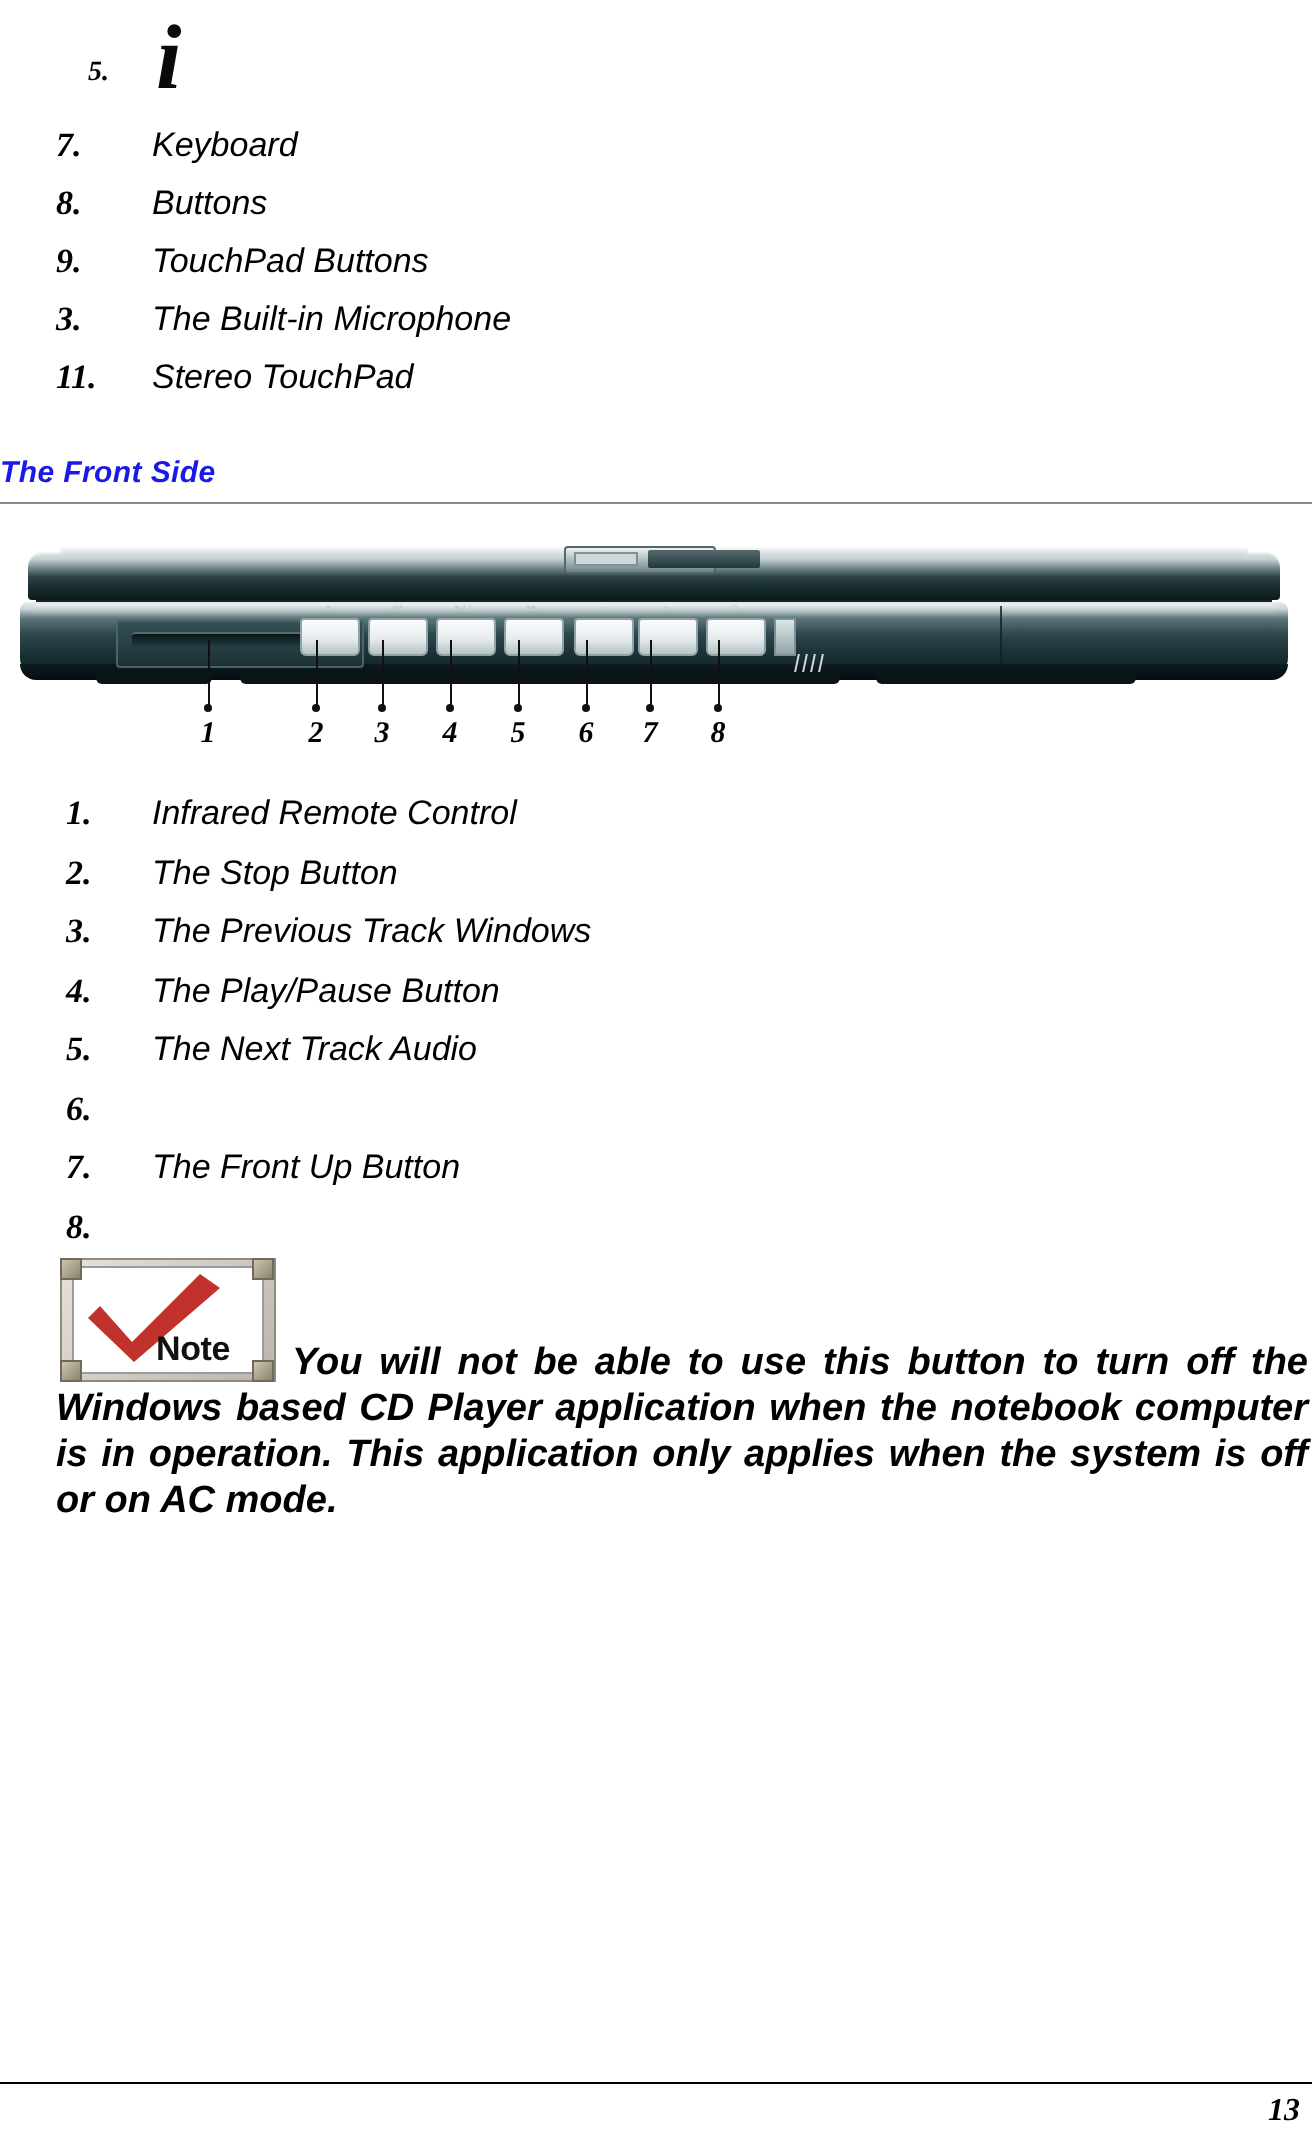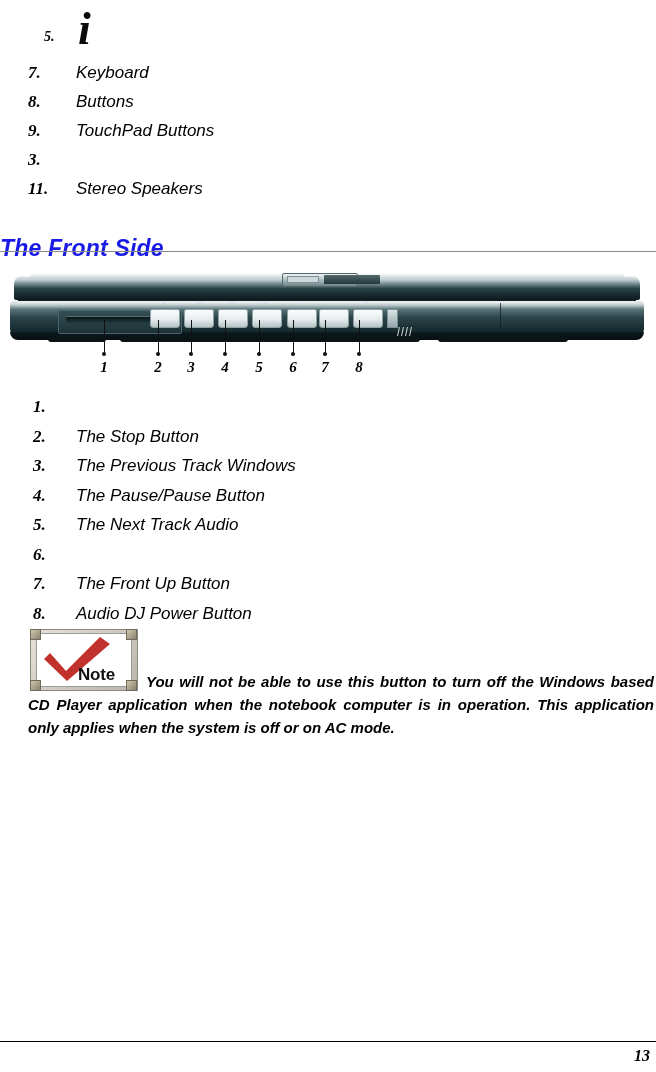--- a/index.html
+++ b/index.html
@@ -95,21 +95,21 @@
   }
 
   
   .section-heading {
     position: absolute;
     left: 0;
     top: 216px;
     font-family: "Liberation Sans", sans-serif;
     font-weight: bold;
     font-style: italic;
-    font-size: 23px;
+    font-size: 15px;
     color: #1a1ae6;
     letter-spacing: 0.2px;
   }
   .heading-rule {
     position: absolute;
     left: 0;
     top: 251px;
     width: 656px;
     height: 1px;
     background: #8a8a8a;
@@ -435,21 +435,21 @@
     font-family: "Liberation Sans", sans-serif;
     font-weight: bold;
     font-size: 17px;
     color: #111111;
     letter-spacing: -0.2px;
   }
   .note-text {
     font-family: "Liberation Sans", sans-serif;
     font-weight: bold;
     font-style: italic;
-    font-size: 15px;
+    font-size: 19px;
     line-height: 23px;
     text-align: justify;
     color: #000000;
     padding-top: 43px;
   }
 
   
   .footer-rule {
     position: absolute;
     left: 0;
@@ -489,24 +489,25 @@
       <li>
         <span class="n">8.</span>
         <span>Buttons</span>
       </li>
       <li>
         <span class="n">9.</span>
         <span>TouchPad Buttons</span>
       </li>
       <li>
         <span class="n">3.</span>
+        <span>The Built-in Microphone</span>
       </li>
       <li>
         <span class="n">11.</span>
-        <span>Stereo Speakers</span>
+        <span>Stereo TouchPad</span>
       </li>
     </ol>
   </div>
 
   <h2 class="section-heading">The Front Side</h2>
   <div class="heading-rule"></div>
 
   <div class="figure">
     <div class="photo">
 
@@ -592,47 +593,47 @@
 
       <div class="leader" style="left:359px; top:48px; height:34px;"></div>
       <div class="leader-dot" style="left:357px; top:80px;"></div>
       <div class="callout-num" style="left:349px; top:88px;">8</div>
     </div>
   </div>
 
   <ol class="numlist2">
     <li>
       <span class="n">1.</span>
+      <span>Infrared Remote Control</span>
     </li>
     <li>
       <span class="n">2.</span>
       <span>The Stop Button</span>
     </li>
     <li>
       <span class="n">3.</span>
       <span>The Previous Track Windows</span>
     </li>
     <li>
       <span class="n">4.</span>
-      <span>The Pause/Pause Button</span>
+      <span>The Play/Pause Button</span>
     </li>
     <li>
       <span class="n">5.</span>
       <span>The Next Track Audio</span>
     </li>
     <li>
       <span class="n">6.</span>
     </li>
     <li>
       <span class="n">7.</span>
       <span>The Front Up Button</span>
     </li>
     <li>
       <span class="n">8.</span>
-      <span>Audio DJ Power Button</span>
     </li>
   </ol>
 
   <div class="note-block">
     <div class="note-icon">
       <div class="note-frame-outer"></div>
       <div class="note-frame-inner"></div>
       <div class="note-corner nc-tl"></div>
       <div class="note-corner nc-tr"></div>
       <div class="note-corner nc-bl"></div>

